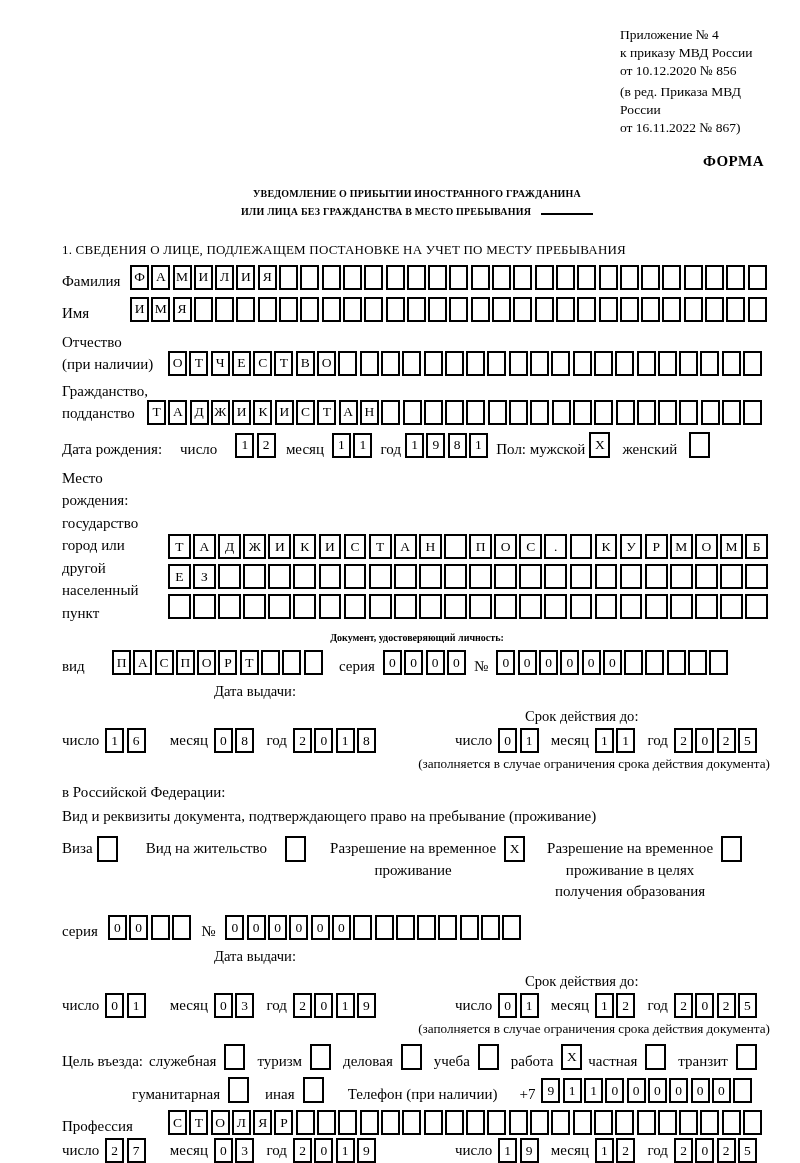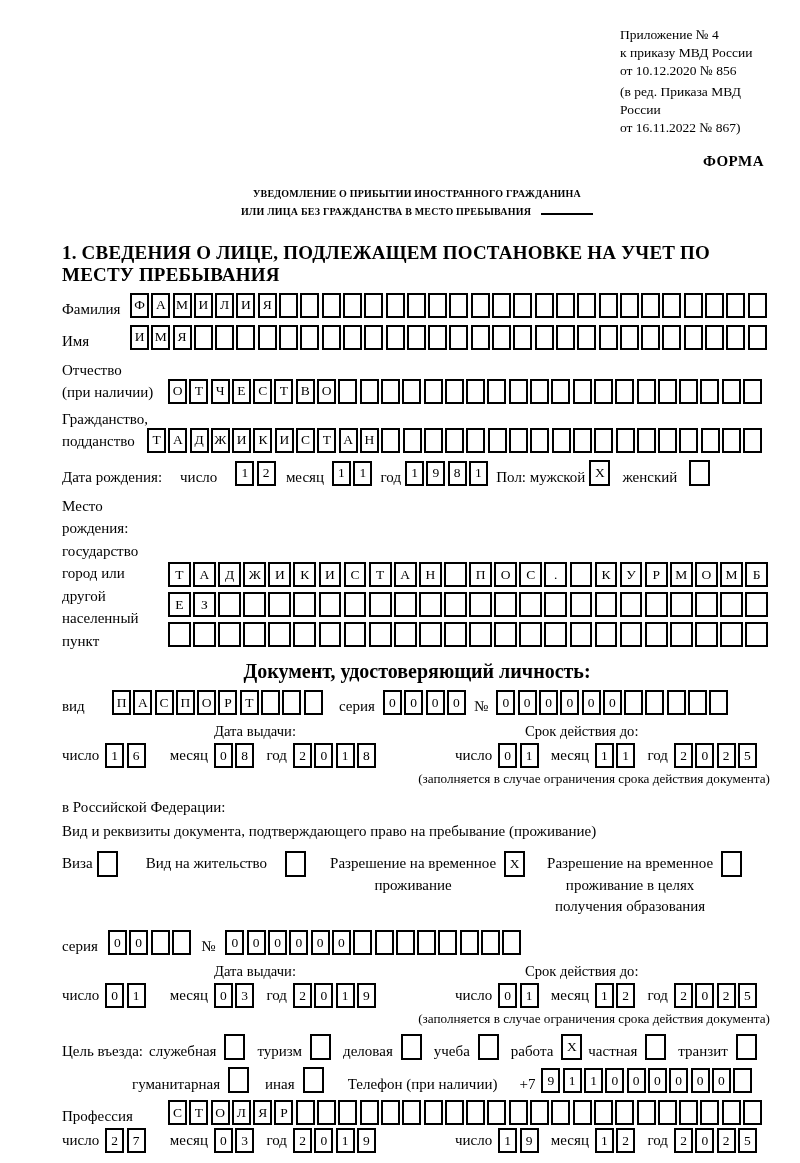--- a/index.html
+++ b/index.html
@@ -12,21 +12,21 @@
   .page { padding:26px 28px 8px 62px; width:800px; }
 
   
   .annex { margin-left:558px; font-size:13.5px; line-height:1.32; }
   .annex .amend { margin-top:4px; }
   .form-label { text-align:right; font-weight:bold; font-size:15px; margin-top:16px; padding-right:8px; letter-spacing:.5px; }
 
   
   .title { text-align:center; font-weight:bold; font-size:10px; margin-top:16px; line-height:1.55; letter-spacing:.2px; }
   .blank-line { display:inline-block; width:52px; border-bottom:2px solid #000; height:14px; margin-left:10px; }
-  .section1 { font-weight:bold; font-size:19px; margin-top:22px; letter-spacing:.2px; }
+  .section1 { font-weight:normal; font-size:13px; margin-top:22px; letter-spacing:.2px; }
 
   
   .cells { display:inline-flex; flex-wrap:nowrap; }
   .cell {
     width:19px; height:25px; flex:none;
     border:2px solid #000; margin-right:2.3px;
     display:inline-flex; align-items:center; justify-content:center;
     font-size:13.5px;
   }
   .wide .cell { width:22.8px; }
@@ -35,26 +35,26 @@
   .frow { display:flex; align-items:flex-end; margin-top:7px; }
   .flabel { flex:none; padding-top:4px; }
   .lblcol { flex:none; line-height:1.5; padding-top:2px; }
   .w68  { width:68px; }
   .w85  { width:85px; }
   .w106 { width:106px; }
   .inline-lbl { padding-top:4px; flex:none; }
 
   .stack > .cells { display:flex; margin-bottom:5px; }
 
-  .center-bold { text-align:center; font-weight:bold; font-size:20px; margin-top:8px; }
+  .center-bold { text-align:center; font-weight:bold; font-size:10px; margin-top:8px; }
 
   
   .dhead { display:flex; margin-top:8px; font-size:14.6px; }
   .dhead span:first-child { width:50%; padding-left:152px; }
-  .dhead span:last-child  { width:50%; padding-left:108px; }
+  .dhead span:last-child  { width:50%; padding-left:108px;margin-top:25px; }
   .drow { display:flex; margin-top:3px; }
   .dcol { width:50%; display:flex; align-items:flex-start; }
   .dcol .inline-lbl { margin-right:6px; }
   .dcol .cells { margin-right:10px; }
   .dcol.right { padding-left:38px; }
   .note-right { text-align:right; font-size:13.2px; margin-top:3px; padding-right:2px; }
 
   .plain { margin-top:9px; line-height:1.55; }
 
   

